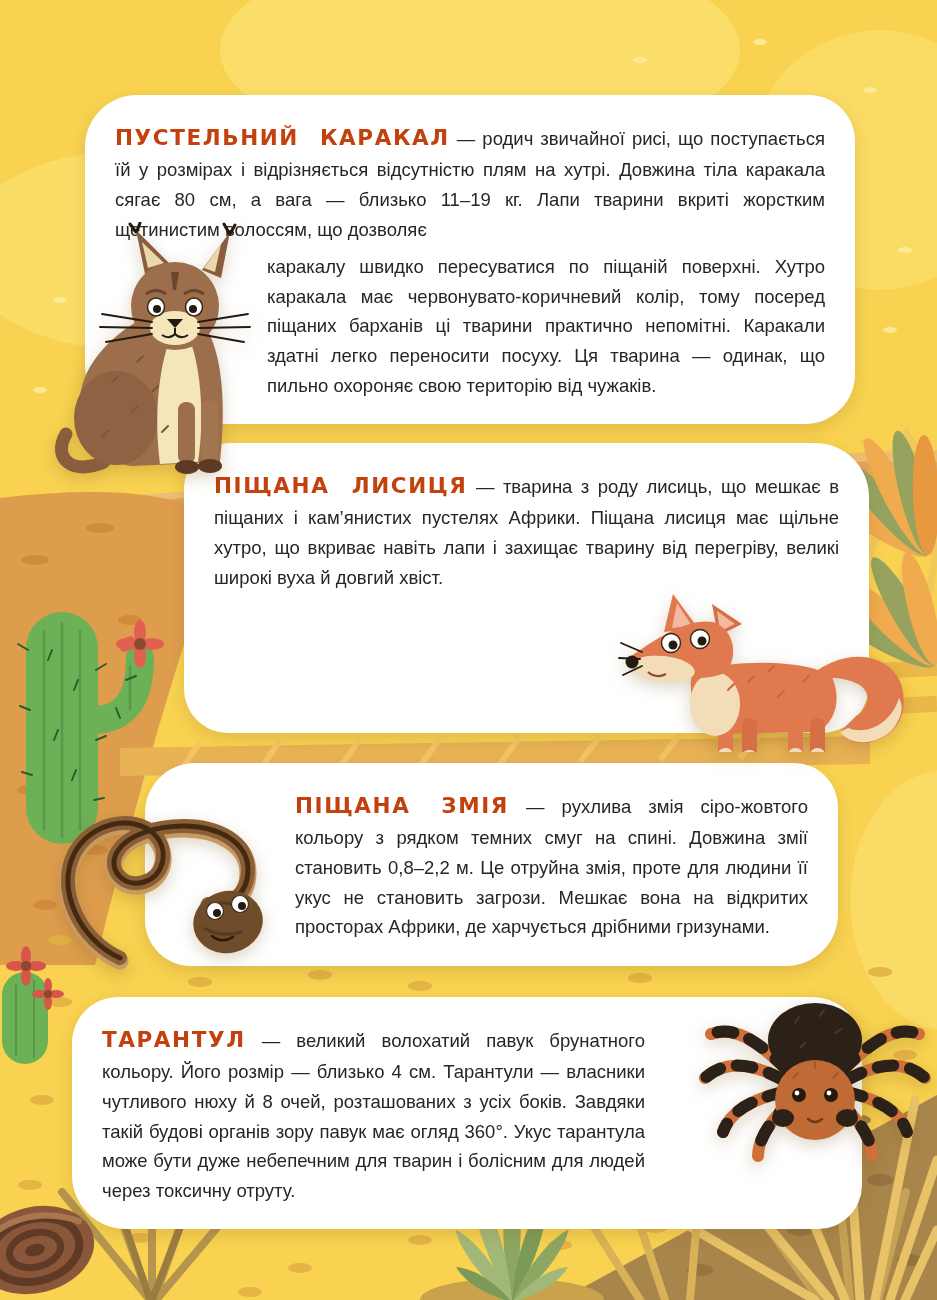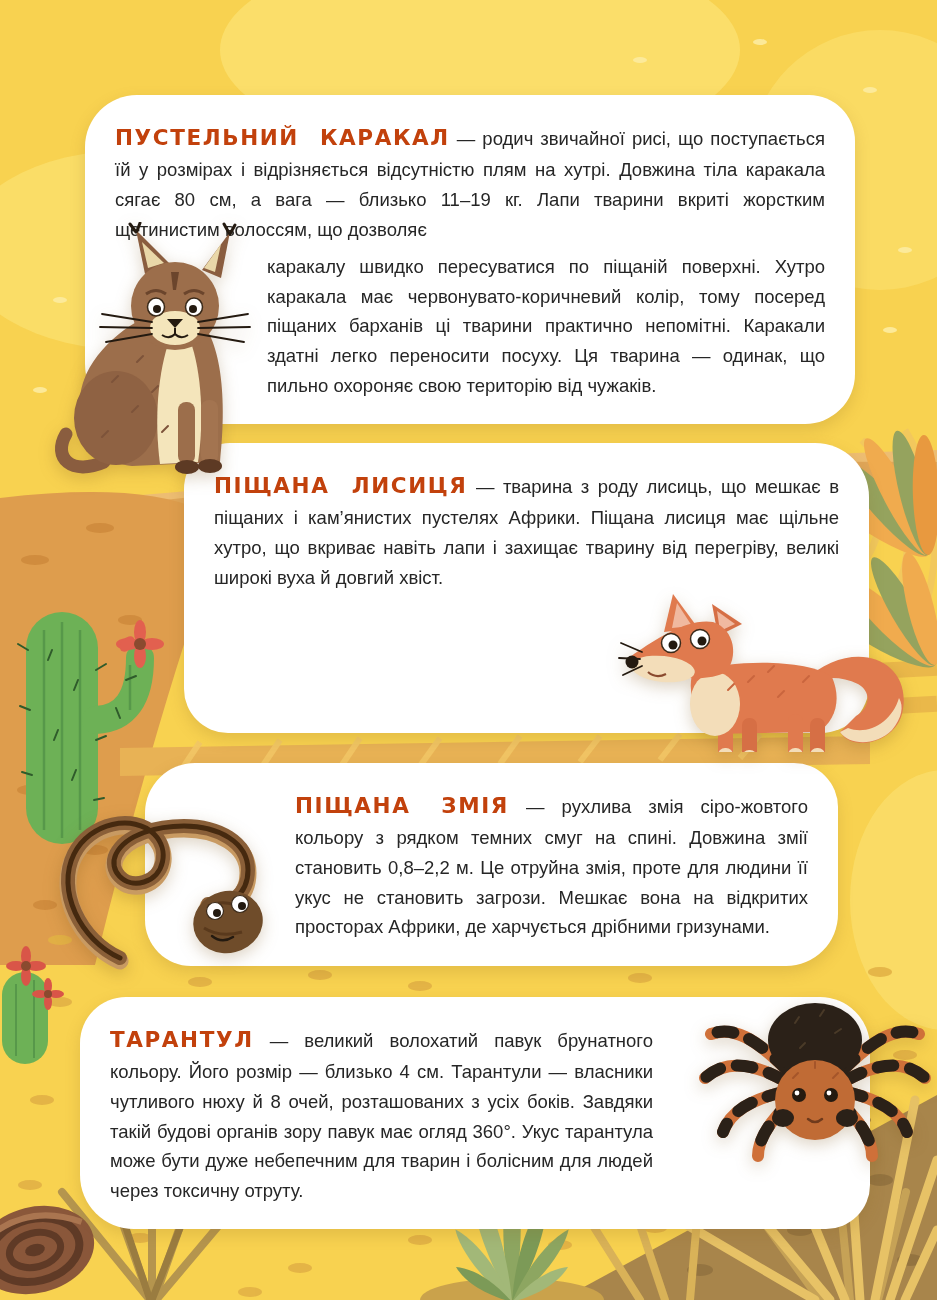--- a/index.html
+++ b/index.html
@@ -5,21 +5,21 @@
   html,body{margin:0;padding:0;background:#e8e0c8;}
   #page{position:relative;width:937px;height:1300px;overflow:hidden;
         font-family:"Liberation Sans",sans-serif;background:#f8d250;}
   #bg{position:absolute;left:0;top:0;z-index:0;}
   .panel{position:absolute;z-index:1;background:#ffffff;
          box-shadow:0 6px 16px rgba(140,100,30,.20);
          padding:26px 30px 24px 30px;box-sizing:border-box;}
   .p1{left:85px;top:95px;width:770px;min-height:318px;border-radius:52px 46px 50px 60px;}
   .p2{left:140px;top:443px;width:685px;min-height:290px;border-radius:46px 54px 48px 44px;margin-left:44px;}
   .p3{left:145px;top:763px;width:693px;min-height:200px;border-radius:50px 44px 52px 46px;padding-left:150px;}
-  .p4{left:80px;top:997px;width:790px;min-height:215px;border-radius:46px 50px 44px 54px;}
+  .p4{left:72px;top:997px;width:790px;min-height:215px;border-radius:46px 50px 44px 54px;}
   .body-text{margin:0;font-size:18.5px;line-height:1.6;color:#262626;text-align:justify;}
   .wrap-1{margin-left:152px;margin-top:8px;}
   .wrap-2{width:448px;}
   .sec-title{font-family:"DejaVu Sans",sans-serif;font-weight:bold;color:#c2410c;
              font-size:21.5px;letter-spacing:1.6px;word-spacing:10px;white-space:nowrap;}
   .spider-space{float:right;width:195px;height:138px;margin:-12px -18px 0 10px;}
   .illu{position:absolute;z-index:2;filter:drop-shadow(0 5px 8px rgba(120,80,20,.25));}
   #caracal{left:42px;top:222px;}
   #fox{left:618px;top:582px;}
   #snake{left:50px;top:770px;}

